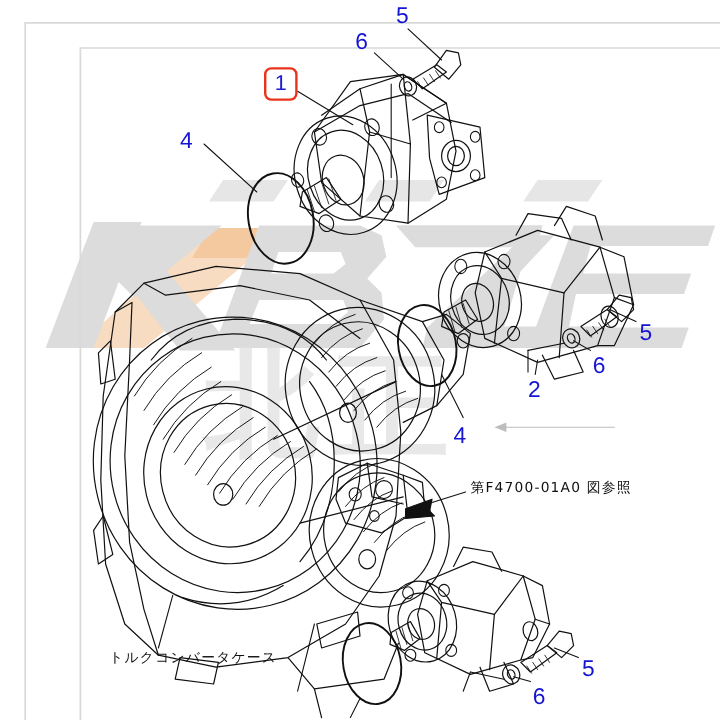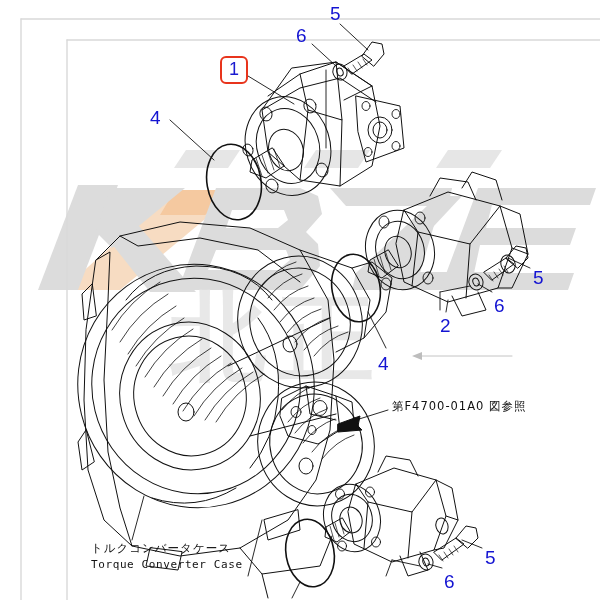--- a/index.html
+++ b/index.html
@@ -404,20 +404,19 @@
   <div class="lbl" style="left:440px;top:316px;">2</div>
 
   <div class="lbl" style="left:378px;top:354px;">4</div>
 
   <div class="lbl" style="left:485px;top:548px;">5</div>
 
   <div class="lbl" style="left:444px;top:572px;">6</div>
 
   <div class="note" style="left:46px;top:540px;margin-left:45px;">
     <div class="jp">トルクコンバータケース</div>
-    <div>Torque Converter Case</div>
   </div>
 
   <div class="note" style="left:392px;top:398px;">
     <div class="jp">第F4700-01A0 図参照</div>
   </div>
 
 </div>
 
 </body></html>

